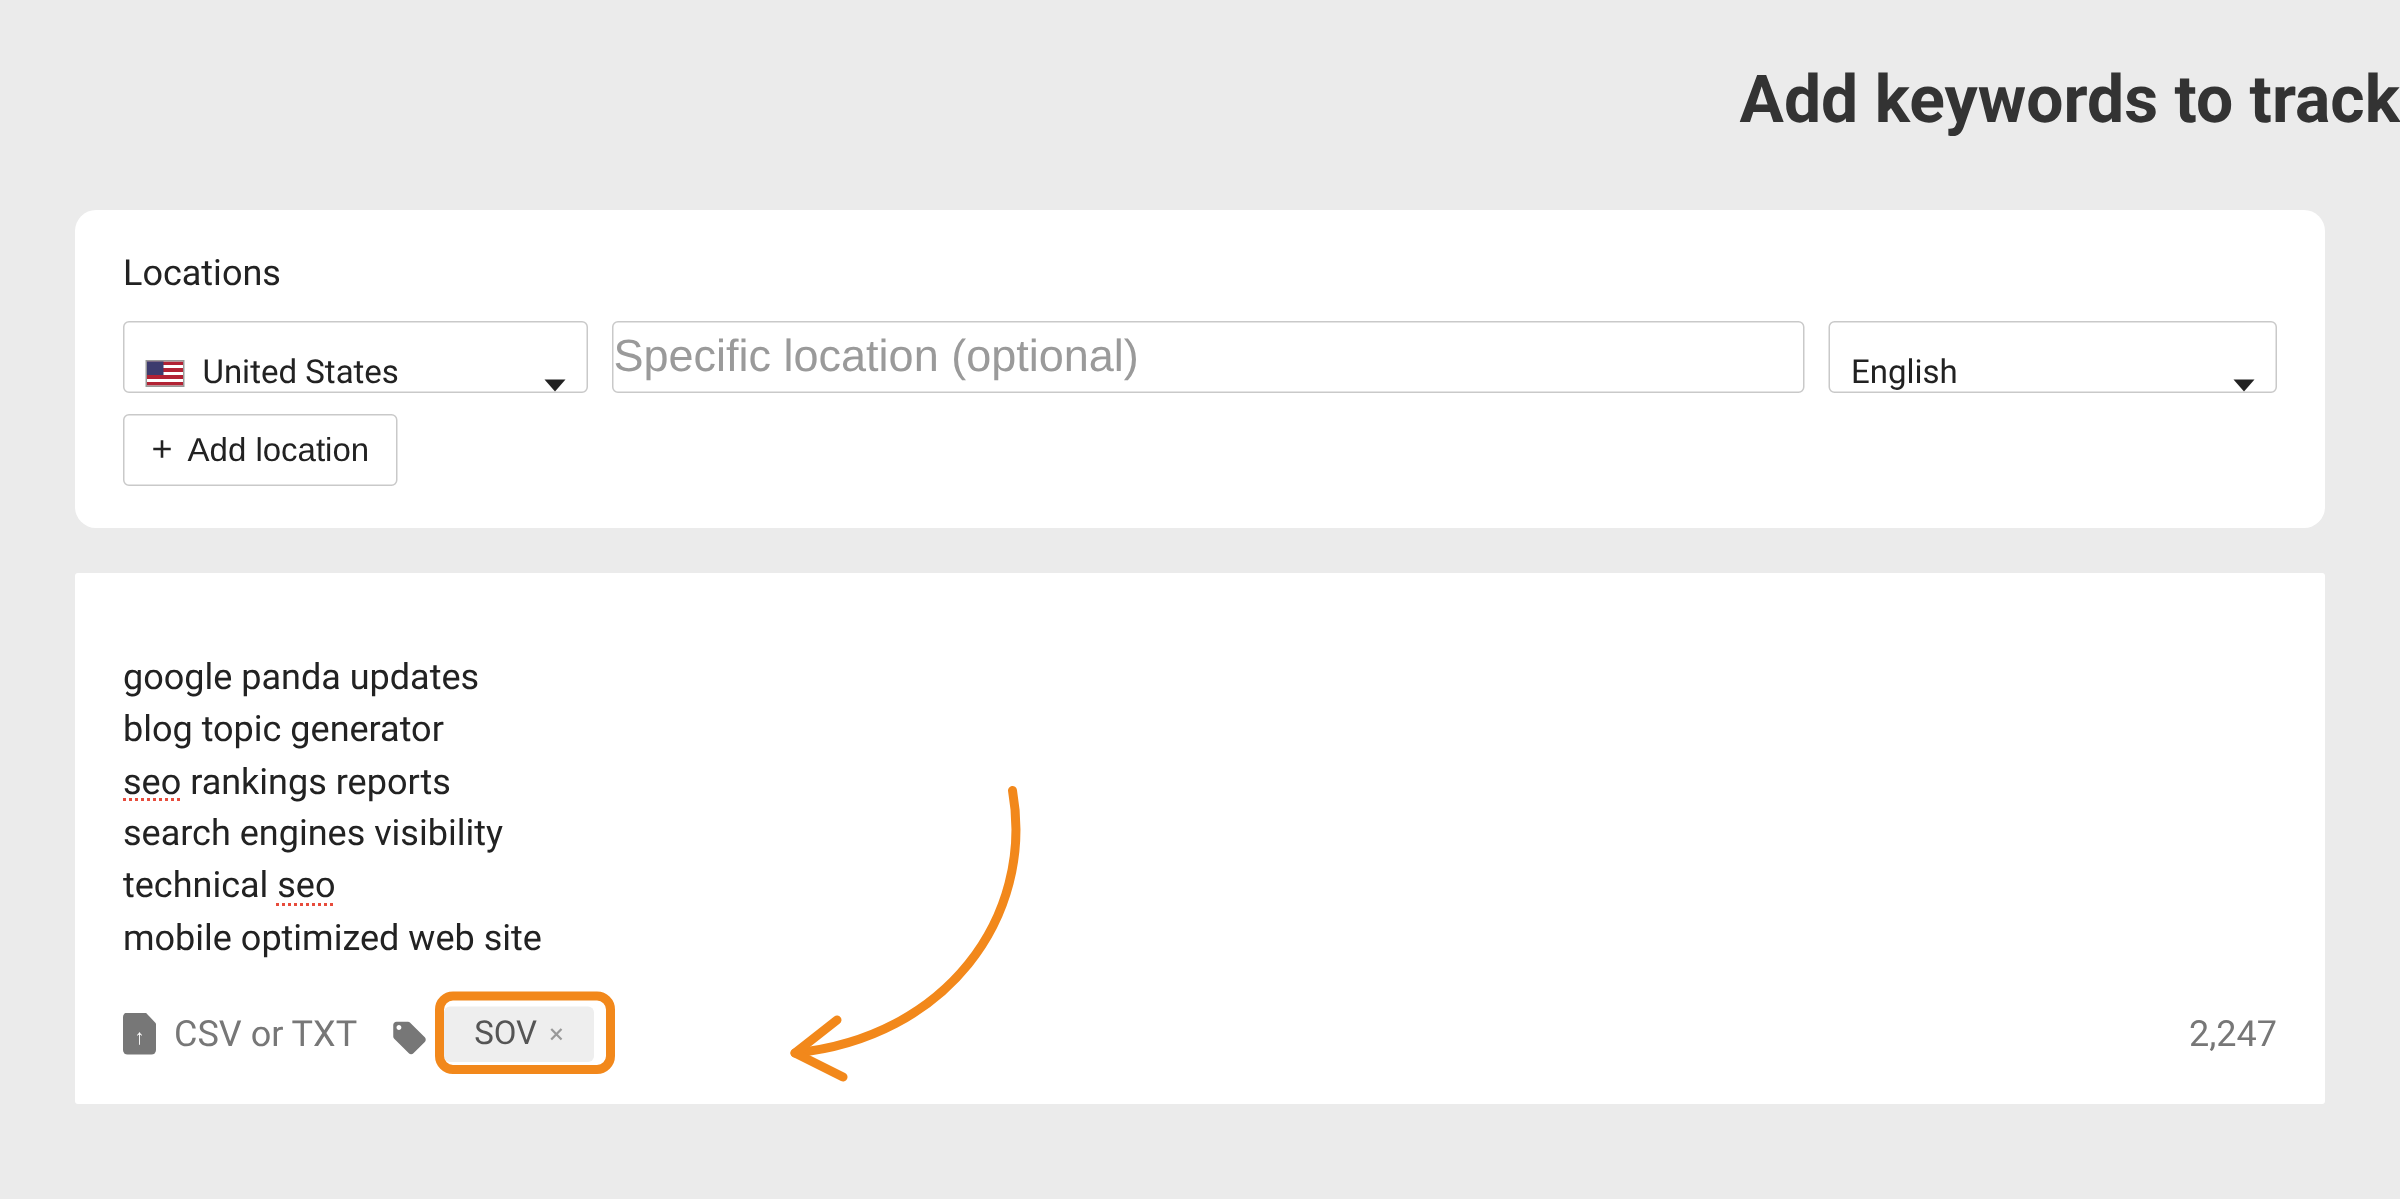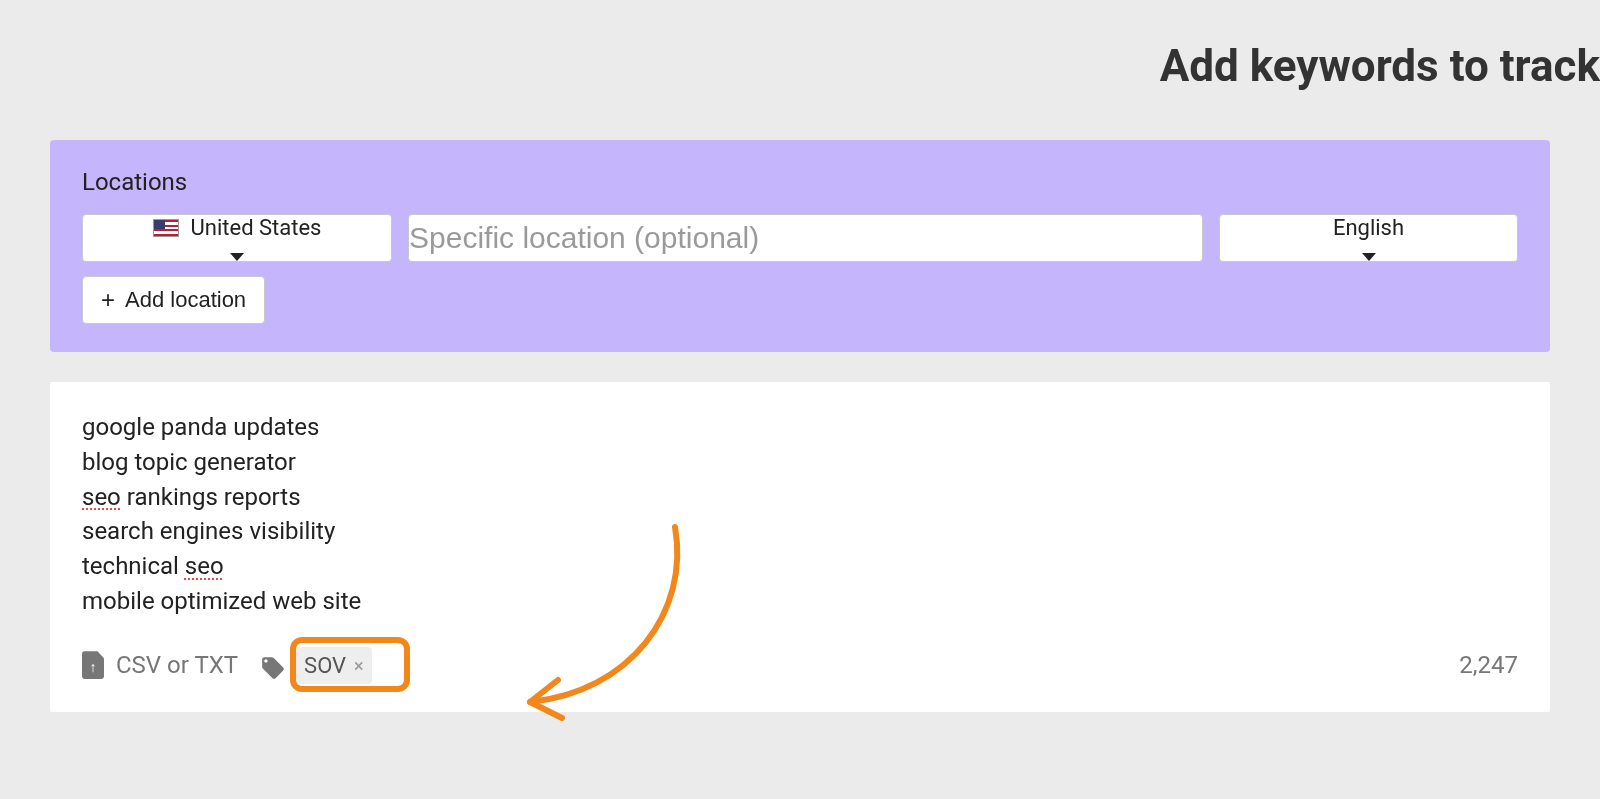--- a/index.html
+++ b/index.html
@@ -19,49 +19,48 @@
       font-size: 44px;
       font-weight: 700;
       color: #333333;
       padding: 40px 0 48px 0;
     }
     .container {
       width: 1500px;
       margin: 0 auto;
     }
     .card {
-      background: #c4b5fd;
-      border-radius: 4px;
+      background: #ffffff;
+      border-radius: 14px;
       padding: 28px 32px;
       margin-bottom: 30px;
     }
     .section-label {
       font-size: 24px;
       color: #222;
       margin-bottom: 18px;
       font-weight: 400;
     }
     .row {
       display: flex;
       gap: 16px;
       margin-bottom: 14px;
     }
     .select {
       display: flex;
-      align-items: center;
+      align-items: flex-end;
       justify-content: space-between;
       border: 1px solid #c9c9c9;
       border-radius: 4px;
       padding: 0 14px;
       height: 48px;
       background: #fff;
       cursor: pointer;
       font-size: 22px;
       color: #222;
-      flex-direction: column;
     }
     .select .left {
       display: flex;
       align-items: center;
       gap: 12px;
     }
     .country-select {
       width: 310px;
     }
     .location-input {
@@ -134,20 +133,21 @@
     .keywords-card {
       background: #ffffff;
       border-radius: 2px;
       padding: 28px 32px 28px 32px;
       position: relative;
     }
     .keyword-list {
       font-size: 24px;
       color: #222;
       line-height: 1.45;
+      margin-top: 24px;
     }
     .keyword-line {
       display: block;
     }
     .spellcheck {
       text-decoration: underline dotted #e74c3c;
       text-decoration-thickness: 2px;
       text-underline-offset: 4px;
     }
     .bottom-bar {
@@ -202,21 +202,21 @@
       display: flex;
       align-items: center;
       gap: 10px;
     }
     .tag-pill {
       display: inline-flex;
       align-items: center;
       gap: 8px;
       background: #eeeeee;
       border-radius: 4px;
-      padding: 6px 8px;
+      padding: 6px 20px;
       font-size: 22px;
       color: #555;
       cursor: default;
       justify-content: center;
     }
     .tag-pill .x {
       color: #999;
       font-size: 18px;
       cursor: pointer;
     }

